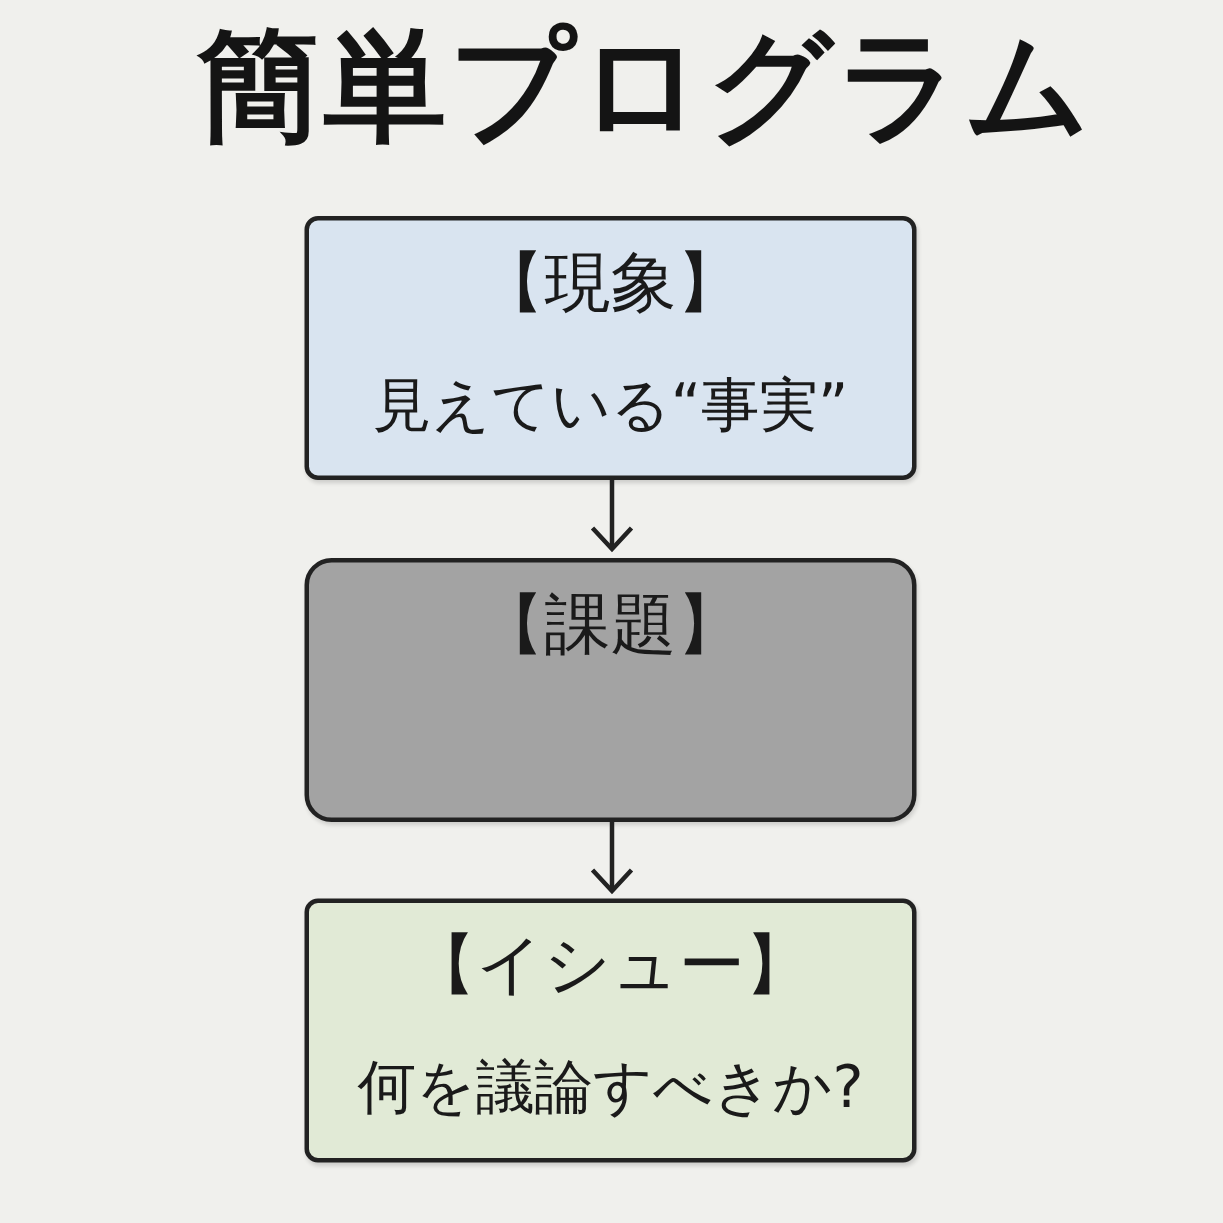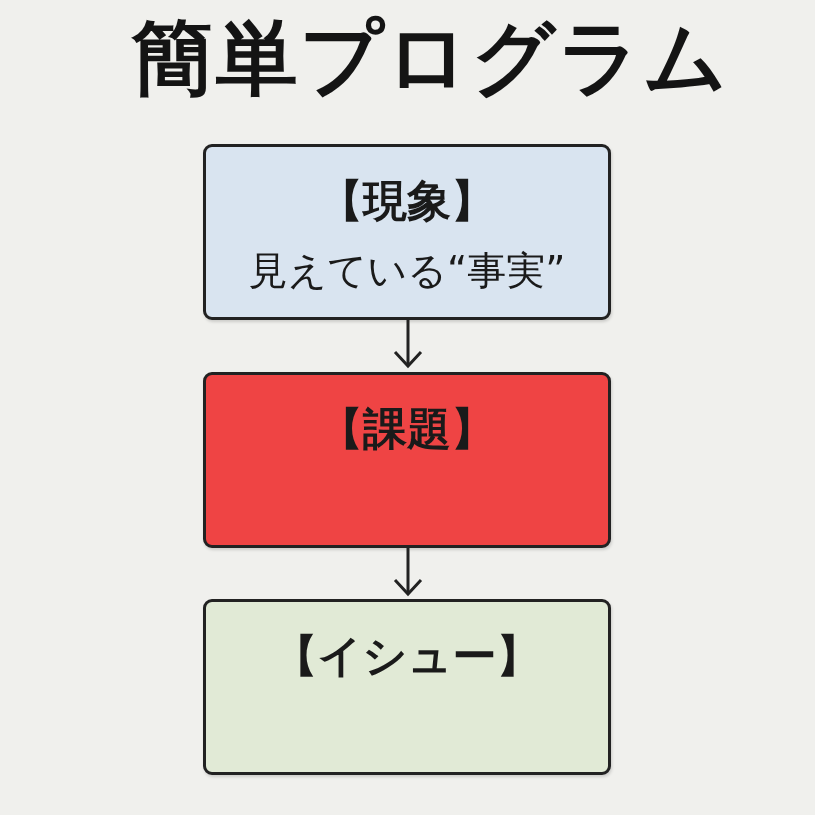--- a/index.html
+++ b/index.html
@@ -10,22 +10,22 @@
   .title {
     position:absolute; left:0; top:8px; width:815px; text-align:center;
     font-size:82px; font-weight:bold; letter-spacing:2px; line-height:100px; color:#141414;padding-left:23px;
   }
   .box {
     position:absolute; left:203px; width:402px; height:170px;
     border:3px solid #222; border-radius:9px; box-sizing:content-box;
     box-shadow:1px 2px 3px rgba(0,0,0,0.15);
   }
   .box .head {
-    position:absolute; left:0; width:100%; top:24px; text-align:center;
-    font-size:44px; font-weight:bold; line-height:60px; color:#1a1a1a;
+    position:absolute; left:0; width:100%; top:12px; text-align:center;
+    font-size:44px; font-weight:normal; line-height:60px; color:#1a1a1a;
   }
   .box .sub {
     position:absolute; left:0; width:100%; top:104px; text-align:center;
     font-size:39px; line-height:40px; color:#1a1a1a;
   }
   .arrow { position:absolute; left:392px; width:32px; height:54px; }
 </style>
 </head>
 <body>
 
@@ -34,24 +34,25 @@
 <div class="box" style="top:144px; background:#d9e4f0;">
   <div class="head">【現象】</div>
   <div class="sub">見えている“事実”</div>
 </div>
 
 <svg class="arrow" style="top:318px;" viewBox="0 0 32 54">
   <line x1="16" y1="0" x2="16" y2="48" stroke="#222" stroke-width="3"></line>
   <polyline points="3,34 16,48 29,34" fill="none" stroke="#222" stroke-width="3"></polyline>
 </svg>
 
-<div class="box" style="top:372px; background:#ef4444;">
+<div class="box" style="top:372px; background:#a3a3a3;border-radius:18px;">
   <div class="head">【課題】</div>
 </div>
 
 <svg class="arrow" style="top:546px;" viewBox="0 0 32 54">
   <line x1="16" y1="0" x2="16" y2="48" stroke="#222" stroke-width="3"></line>
   <polyline points="3,34 16,48 29,34" fill="none" stroke="#222" stroke-width="3"></polyline>
 </svg>
 
 <div class="box" style="top:599px; background:#e1ead6;">
   <div class="head">【イシュー】</div>
+  <div class="sub">何を議論すべきか?</div>
 </div>
 
 </body></html>

